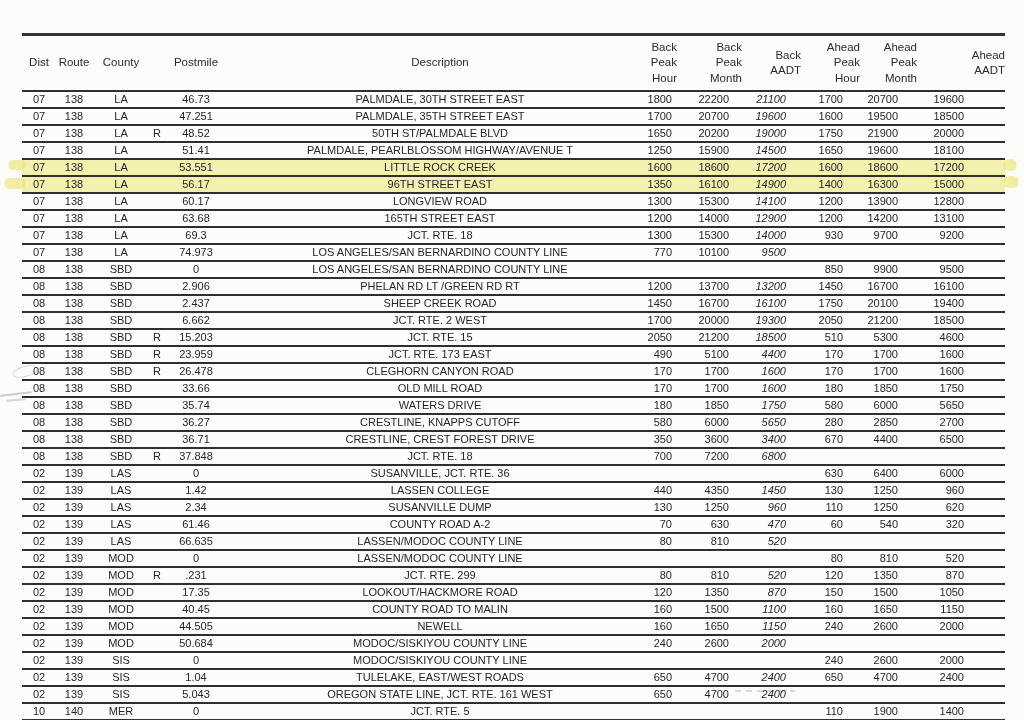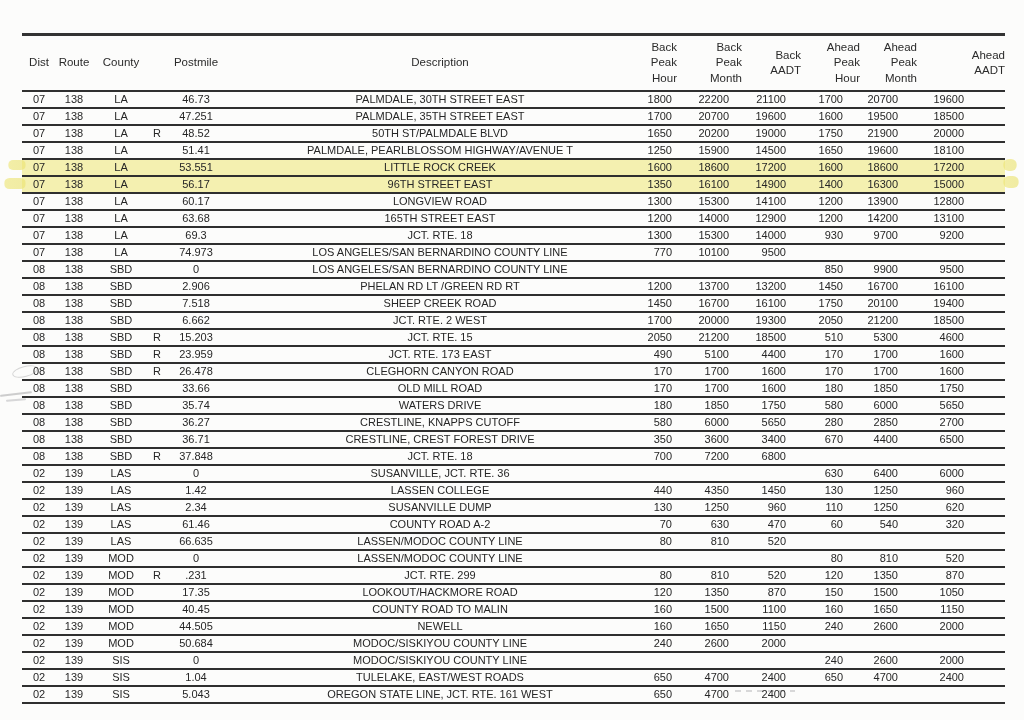--- a/index.html
+++ b/index.html
@@ -26,21 +26,21 @@
   tbody td{
     height:14.8px;line-height:15px;padding:0;border-bottom:2px solid #2f2f2f;
     vertical-align:middle;white-space:nowrap;overflow:visible;font-size:11px;
   }
   
   .c0,.c1,.c2,.c3,.c4{text-align:center;}
   .c5{text-align:center;padding-left:12px;}
   .c6,.c7,.c8,.c9,.c10,.c11{text-align:right;}
   tbody td.c6{padding-right:2px;}
   tbody td.c7{padding-right:2px;}
-  tbody td.c8{padding-right:2px;}
+  tbody td.c8{padding-right:2px;font-style:italic;}
   tbody td.c9{padding-right:2px;}
   tbody td.c10{padding-right:4px;}
   tbody td.c11{padding-right:41px;}
   tr.hl-row td{background:rgba(237,229,114,0.55);}
   .hl-stroke{
     position:absolute;height:15px;border-radius:8px;pointer-events:none;
     background:linear-gradient(90deg, rgba(237,229,114,0.25), rgba(237,229,114,0.62) 6%, rgba(233,225,104,0.6) 94%, rgba(237,229,114,0.2));
   }
   .hl-tail-l1{left:8px;top:160px;width:18px;height:10px;}
   .hl-tail-r1{left:1003px;top:159px;width:14px;height:12px;}
@@ -287,21 +287,21 @@
           <td class="c8">13200</td>
           <td class="c9">1450</td>
           <td class="c10">16700</td>
           <td class="c11">16100</td>
         </tr>
         <tr>
           <td class="c0">08</td>
           <td class="c1">138</td>
           <td class="c2">SBD</td>
           <td class="c3"></td>
-          <td class="c4">7.518</td>
+          <td class="c4">2.437</td>
           <td class="c5">SHEEP CREEK ROAD</td>
           <td class="c6">1450</td>
           <td class="c7">16700</td>
           <td class="c8">16100</td>
           <td class="c9">1750</td>
           <td class="c10">20100</td>
           <td class="c11">19400</td>
         </tr>
         <tr>
           <td class="c0">08</td>
@@ -618,15 +618,29 @@
           <td class="c3"></td>
           <td class="c4">5.043</td>
           <td class="c5">OREGON STATE LINE, JCT. RTE. 161 WEST</td>
           <td class="c6">650</td>
           <td class="c7">4700</td>
           <td class="c8">2400</td>
           <td class="c9"></td>
           <td class="c10"></td>
           <td class="c11"></td>
         </tr>
+        <tr>
+          <td class="c0">10</td>
+          <td class="c1">140</td>
+          <td class="c2">MER</td>
+          <td class="c3"></td>
+          <td class="c4">0</td>
+          <td class="c5">JCT. RTE. 5</td>
+          <td class="c6"></td>
+          <td class="c7"></td>
+          <td class="c8"></td>
+          <td class="c9">110</td>
+          <td class="c10">1900</td>
+          <td class="c11">1400</td>
+        </tr>
       </tbody>
   </table>
 </div>
 
 </body></html>

